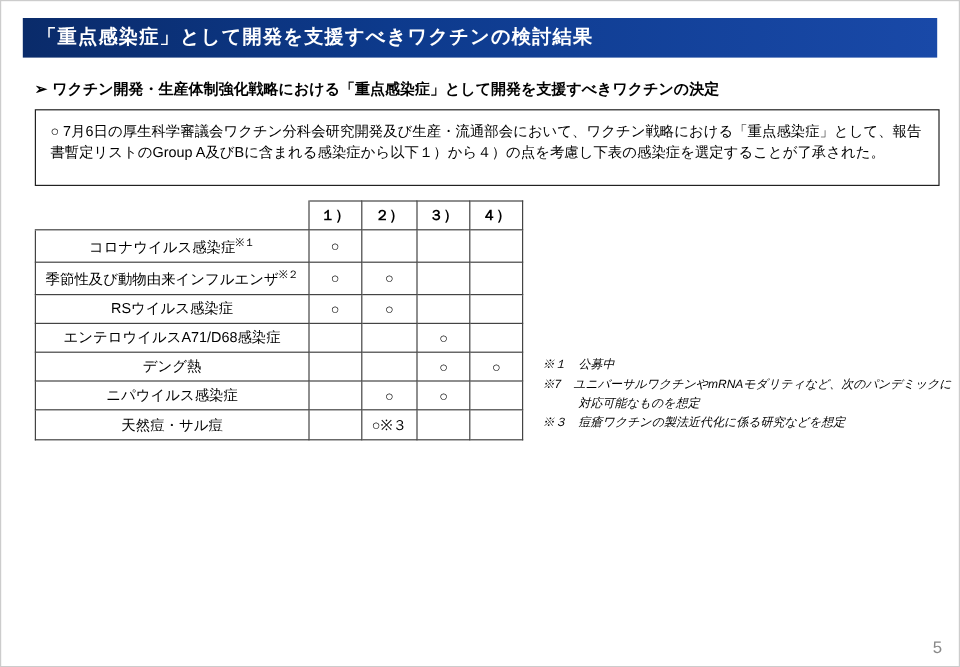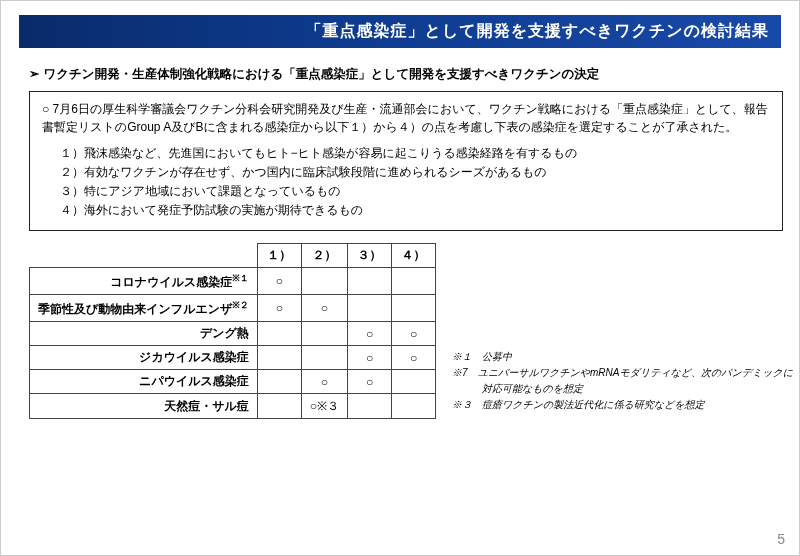--- a/index.html
+++ b/index.html
@@ -13,21 +13,20 @@
     color: #000;
   }
   .title-bar {
     margin: 14px 18px 0 18px;
     background: linear-gradient(to right, #0a2b6a, #0d3a8c 40%, #1949a8);
     color: #fff;
     font-size: 16px;
     font-weight: 600;
     padding: 6px 12px;
     letter-spacing: 1px;
-    text-align: right;
   }
   .content {
     padding: 18px 16px 0 28px;
   }
   .lead {
     font-size: 12.5px;
     font-weight: 700;
     margin-bottom: 8px;
   }
   .lead::before {
@@ -48,22 +47,22 @@
     border-collapse: collapse;
     font-size: 12px;
   }
   table.matrix th, table.matrix td {
     border: 1px solid #444;
     padding: 3px 8px;
     text-align: center;
     white-space: nowrap;
   }
   table.matrix th.rowhead, table.matrix td.rowhead {
-    text-align: right;
-    font-weight: 700;
+    text-align: center;
+    font-weight: 400;
     min-width: 210px;
   }
   table.matrix th.colhead {
     min-width: 44px;
     font-weight: 700;
   }
   table.matrix .corner { border-top: none; border-left: none; }
   .sup { font-size: 9px; vertical-align: super; }
   .footnotes {
     margin-left: 16px;
@@ -83,26 +82,20 @@
 </head>
 <body>
 
 <div class="title-bar">「重点感染症」として開発を支援すべきワクチンの検討結果</div>
 
 <div class="content">
   <div class="lead">ワクチン開発・生産体制強化戦略における「重点感染症」として開発を支援すべきワクチンの決定</div>
 
   <div class="info-box">
     <span class="intro">○ 7月6日の厚生科学審議会ワクチン分科会研究開発及び生産・流通部会において、ワクチン戦略における「重点感染症」として、報告書暫定リストのGroup A及びBに含まれる感染症から以下１）から４）の点を考慮し下表の感染症を選定することが了承された。</span>
-    <div class="criteria">
-      <div>１）飛沫感染など、先進国においてもヒト−ヒト感染が容易に起こりうる感染経路を有するもの</div>
-      <div>２）有効なワクチンが存在せず、かつ国内に臨床試験段階に進められるシーズがあるもの</div>
-      <div>３）特にアジア地域において課題となっているもの</div>
-      <div>４）海外において発症予防試験の実施が期待できるもの</div>
-    </div>
   </div>
 
   <div class="table-wrap">
     <table class="matrix">
       <tbody>
           <tr>
         <th class="corner rowhead"></th>
         <th class="colhead">１）</th>
         <th class="colhead">２）</th>
         <th class="colhead">３）</th>
@@ -116,28 +109,35 @@
         <td></td>
       </tr>
       <tr>
         <td class="rowhead"><span>季節性及び動物由来インフルエンザ</span><span class="sup">※２</span></td>
         <td>○</td>
         <td>○</td>
         <td></td>
         <td></td>
       </tr>
       <tr>
-        <td class="rowhead"><span>デング熱</span></td>
+        <td class="rowhead"><span>RSウイルス感染症</span></td>
+        <td>○</td>
+        <td>○</td>
+        <td></td>
+        <td></td>
+      </tr>
+      <tr>
+        <td class="rowhead"><span>エンテロウイルスA71/D68感染症</span></td>
         <td></td>
         <td></td>
         <td>○</td>
-        <td>○</td>
+        <td></td>
       </tr>
       <tr>
-        <td class="rowhead"><span>ジカウイルス感染症</span></td>
+        <td class="rowhead"><span>デング熱</span></td>
         <td></td>
         <td></td>
         <td>○</td>
         <td>○</td>
       </tr>
       <tr>
         <td class="rowhead"><span>ニパウイルス感染症</span></td>
         <td></td>
         <td>○</td>
         <td>○</td>

